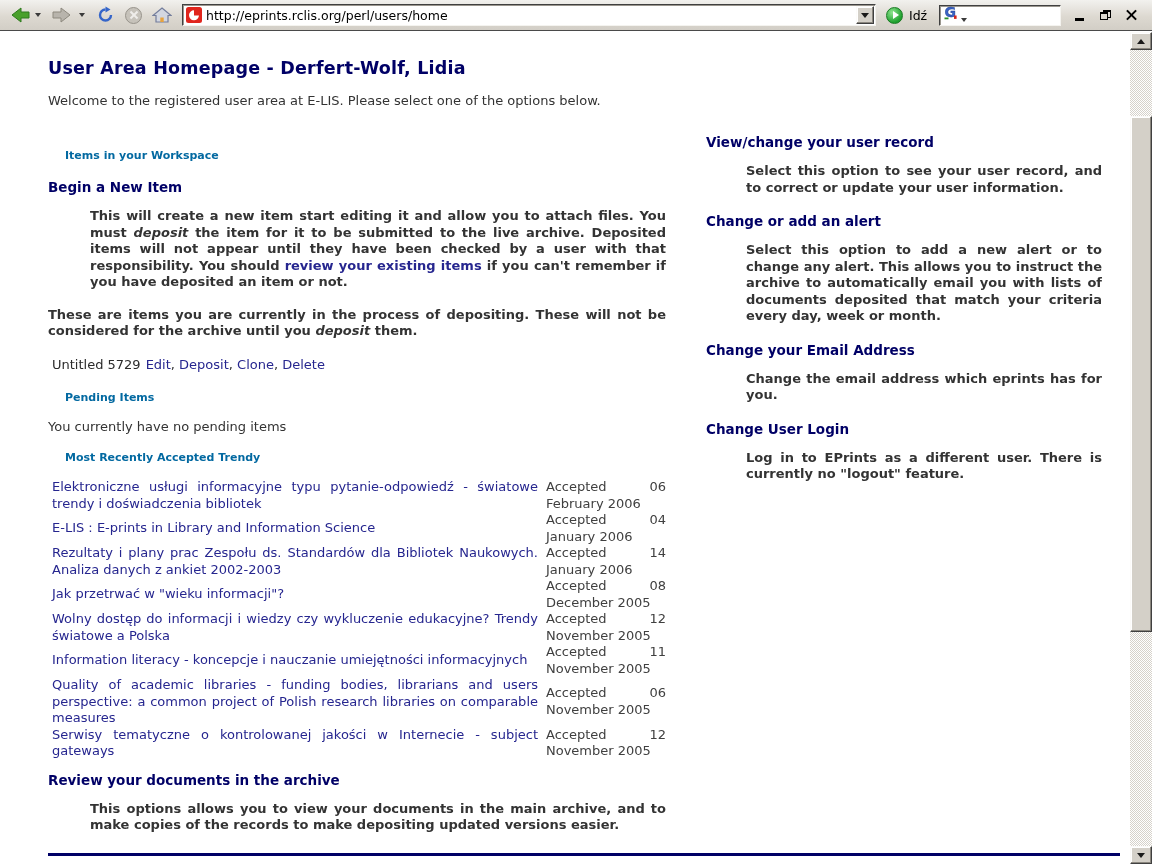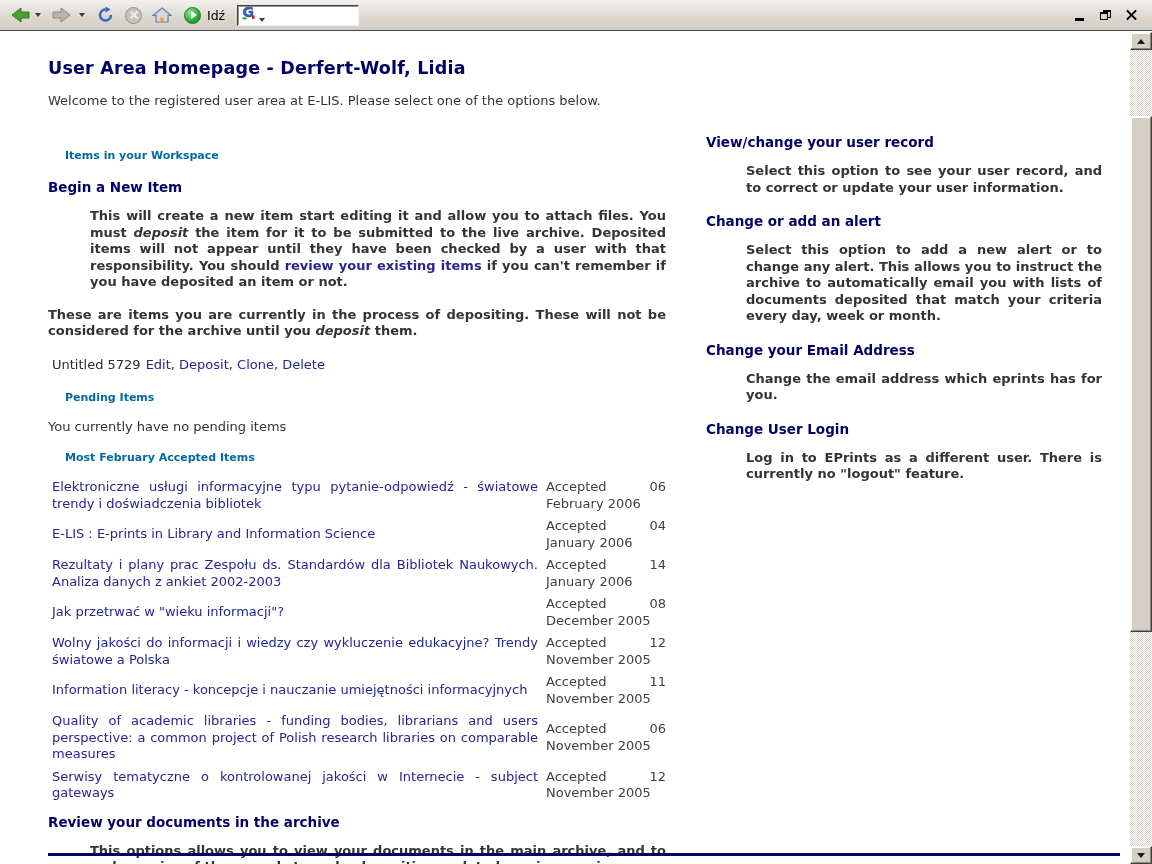--- a/index.html
+++ b/index.html
@@ -90,21 +90,21 @@
   .indent{margin:13px 0 0 42px;}
   .col-side .indent{margin-left:40px;}
   .flow{margin:16px 0 0;}
   p{margin:0;}
   a{color:var(--link-blue);text-decoration:none;cursor:pointer;}
   i{font-style:italic;}
 
   .untitled-row{margin-top:17px;padding-left:4px;white-space:pre-wrap;line-height:16.5px;}
   .untitled-row .item-label{margin-right:5px;color:#2b2b2b;}
 
-  .items{margin-top:15px;padding-left:4px;display:grid;gap:6px;}
+  .items{margin-top:15px;padding-left:4px;display:grid;}
   .item-row{display:flex;gap:8px;align-items:center;}
   .item-title{width:486px;color:var(--link-blue);text-align:justify;line-height:16.5px;}
   .item-date{width:120px;line-height:16.5px;color:#404040;}
   .item-date .d1{display:flex;justify-content:space-between;}
 
   .bottom-rule{position:absolute;left:40px;top:821px;width:1072px;height:3px;background:var(--rule-navy);}
 </style>
 </head>
 <body>
 
@@ -140,20 +140,32 @@
         <span class="stop-icon"></span>
       </button>
     <span class="sep"></span>
     <button class="tool-btn">
       <svg width="20" height="16" viewBox="0 0 20 16">
         <path d="M10 1 L19 8.5 H16 V15 H4 V8.5 H1 Z" fill="#d3d7e0" stroke="#737d9c" stroke-width="1.2"></path>
         <rect x="8.3" y="10.5" width="3.4" height="4.5" fill="#e8a33d"></rect>
       </svg>
     </button>
 
+    <div class="address-bar">
+      <span class="favicon">
+        <svg width="16" height="16" viewBox="0 0 16 16">
+          <rect width="16" height="16" rx="2.5" fill="#e0251c"></rect>
+          <path d="M13 8.5 A5 5 0 1 1 8 3.2 L8 8.5 Z" fill="#ffffff"></path>
+        </svg>
+      </span>
+      <input class="url-input" readonly="" value="http://eprints.rclis.org/perl/users/home" style="">
+      <span class="addr-dd raised">
+          <span class="tri-down"></span>
+        </span>
+    </div>
 
     <div class="go-group">
       <span class="go-circle">
           <span class="go-tri"></span>
         </span>
       <span class="go-label">Idź</span>
     </div>
 
     <div class="search-box">
       <span>
@@ -191,21 +203,21 @@
         <h3 class="navy-h">Begin a New Item</h3>
         <p class="indent just"><span>This will create a new item start editing it and allow you to attach files. You must </span><i>deposit</i><span> the item for it to be submitted to the live archive. Deposited items will not appear until they have been checked by a user with that responsibility. You should </span><a>review your existing items</a><span> if you can't remember if you have deposited an item or not.</span></p>
 
         <p class="flow just"><span>These are items you are currently in the process of depositing. These will not be considered for the archive until you </span><i>deposit</i><span> them.</span></p>
 
         <p class="untitled-row"><span class="item-label">Untitled 5729</span><a>Edit</a><span>, </span><a>Deposit</a><span>, </span><a>Clone</a><span>, </span><a>Delete</a></p>
 
         <h2 class="gray-h mt">Pending Items</h2>
         <p class="flow" style="margin-top:15px;">You currently have no pending items</p>
 
-        <h2 class="gray-h mt" style="margin-top:17px;">Most February Accepted Items</h2>
+        <h2 class="gray-h mt" style="margin-top:17px;">Most Recently Accepted Trendy</h2>
 
         <div class="items">
           <div class="item-row">
             <a class="item-title">Elektroniczne usługi informacyjne typu pytanie-odpowiedź - światowe trendy i doświadczenia bibliotek</a>
             <div class="item-date">
               <div class="d1">
                   <span>Accepted</span>
                   <span>06</span>
                 </div>
               <div class="d2">February 2006</div>
@@ -235,21 +247,21 @@
             <a class="item-title">Jak przetrwać w "wieku informacji"?</a>
             <div class="item-date">
               <div class="d1">
                   <span>Accepted</span>
                   <span>08</span>
                 </div>
               <div class="d2">December 2005</div>
             </div>
           </div>
           <div class="item-row">
-            <a class="item-title">Wolny jakości do informacji i wiedzy czy wykluczenie edukacyjne? Trendy światowe a Polska</a>
+            <a class="item-title">Wolny dostęp do informacji i wiedzy czy wykluczenie edukacyjne? Trendy światowe a Polska</a>
             <div class="item-date">
               <div class="d1">
                   <span>Accepted</span>
                   <span>12</span>
                 </div>
               <div class="d2">November 2005</div>
             </div>
           </div>
           <div class="item-row">
             <a class="item-title">Information literacy - koncepcje i nauczanie umiejętności informacyjnych</a>

